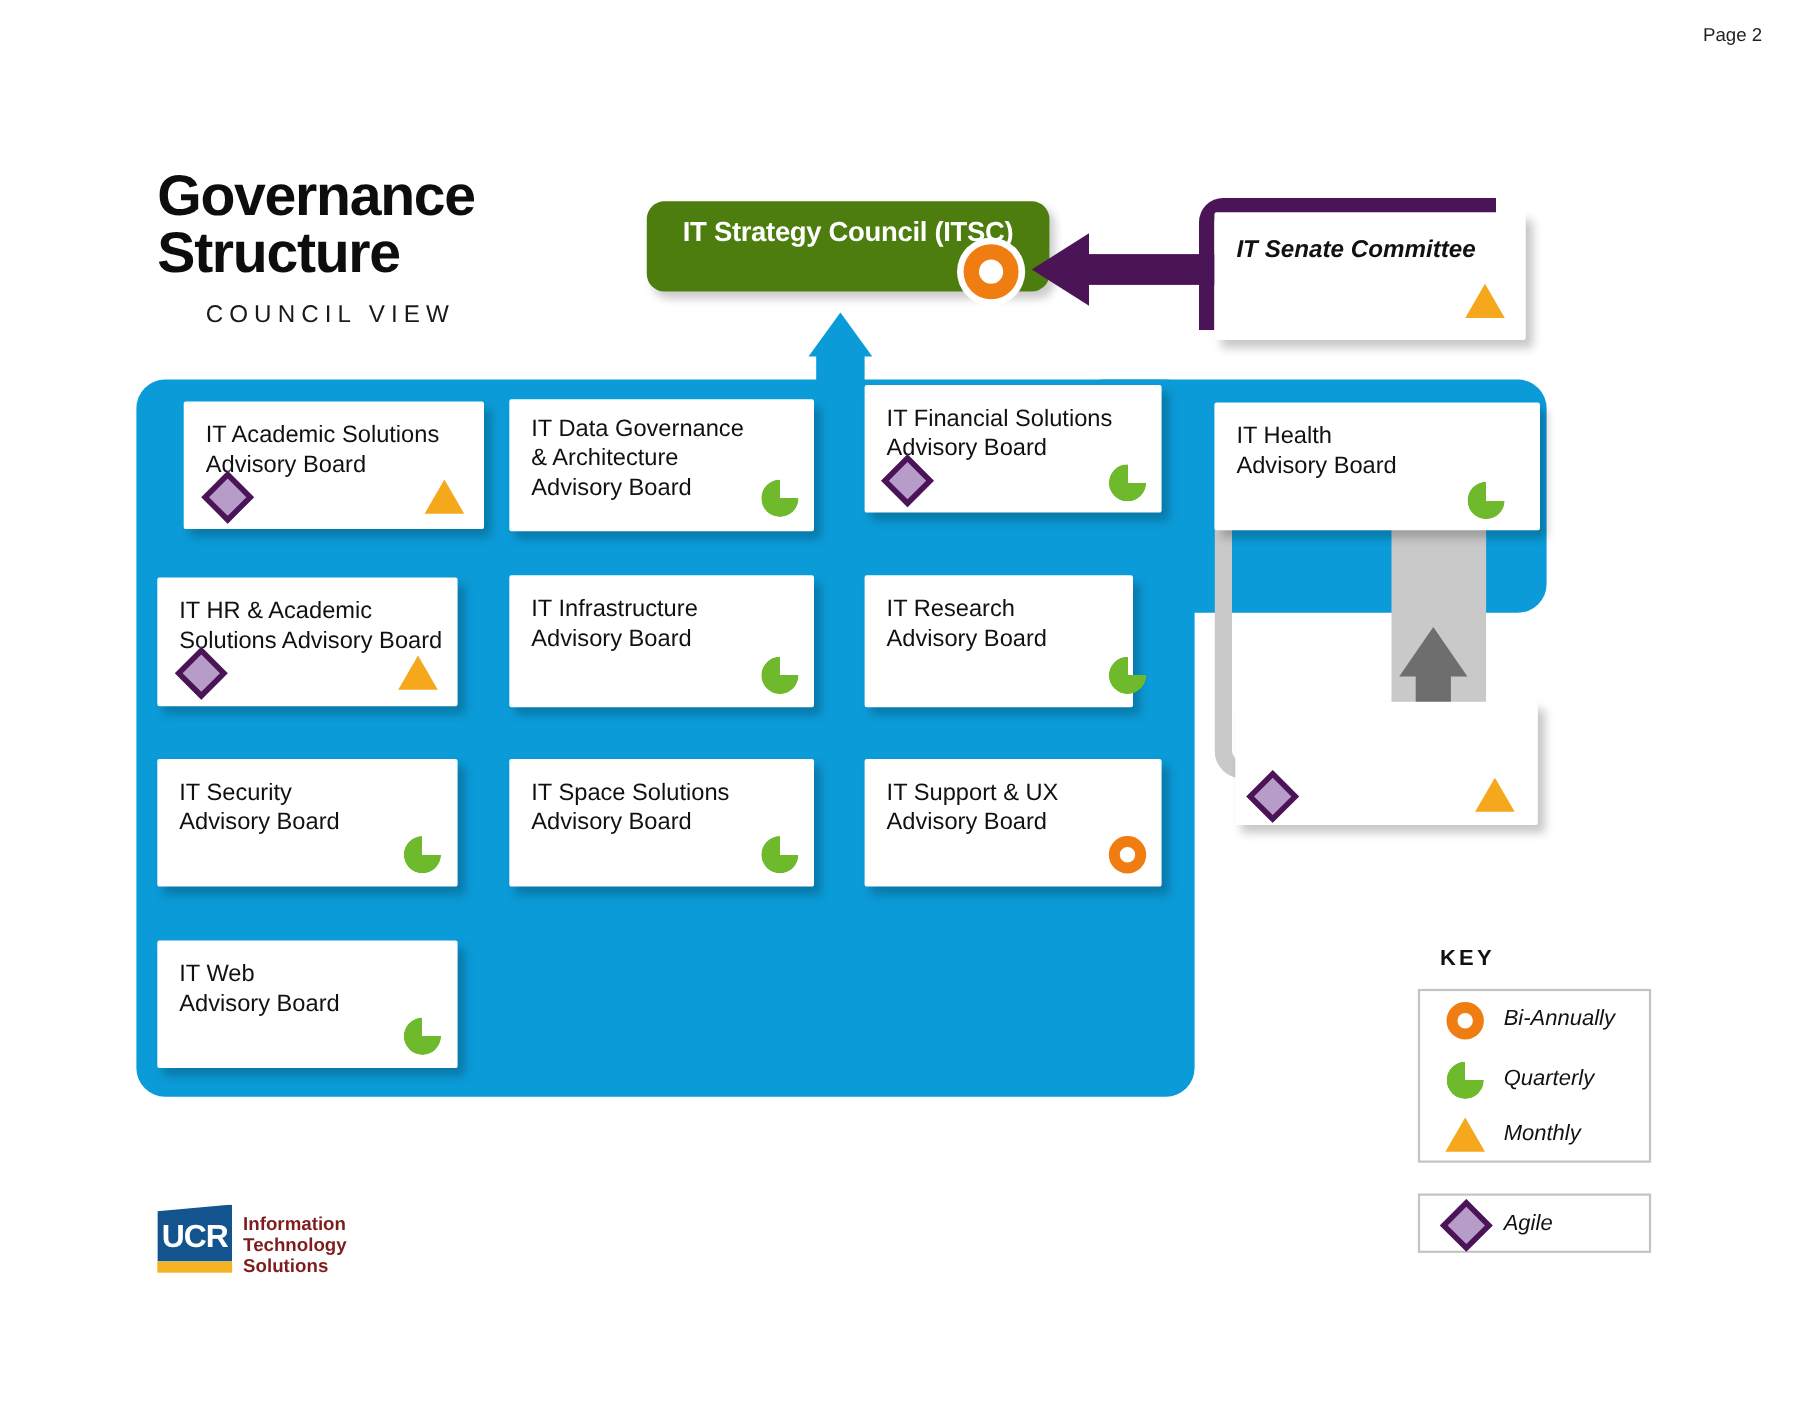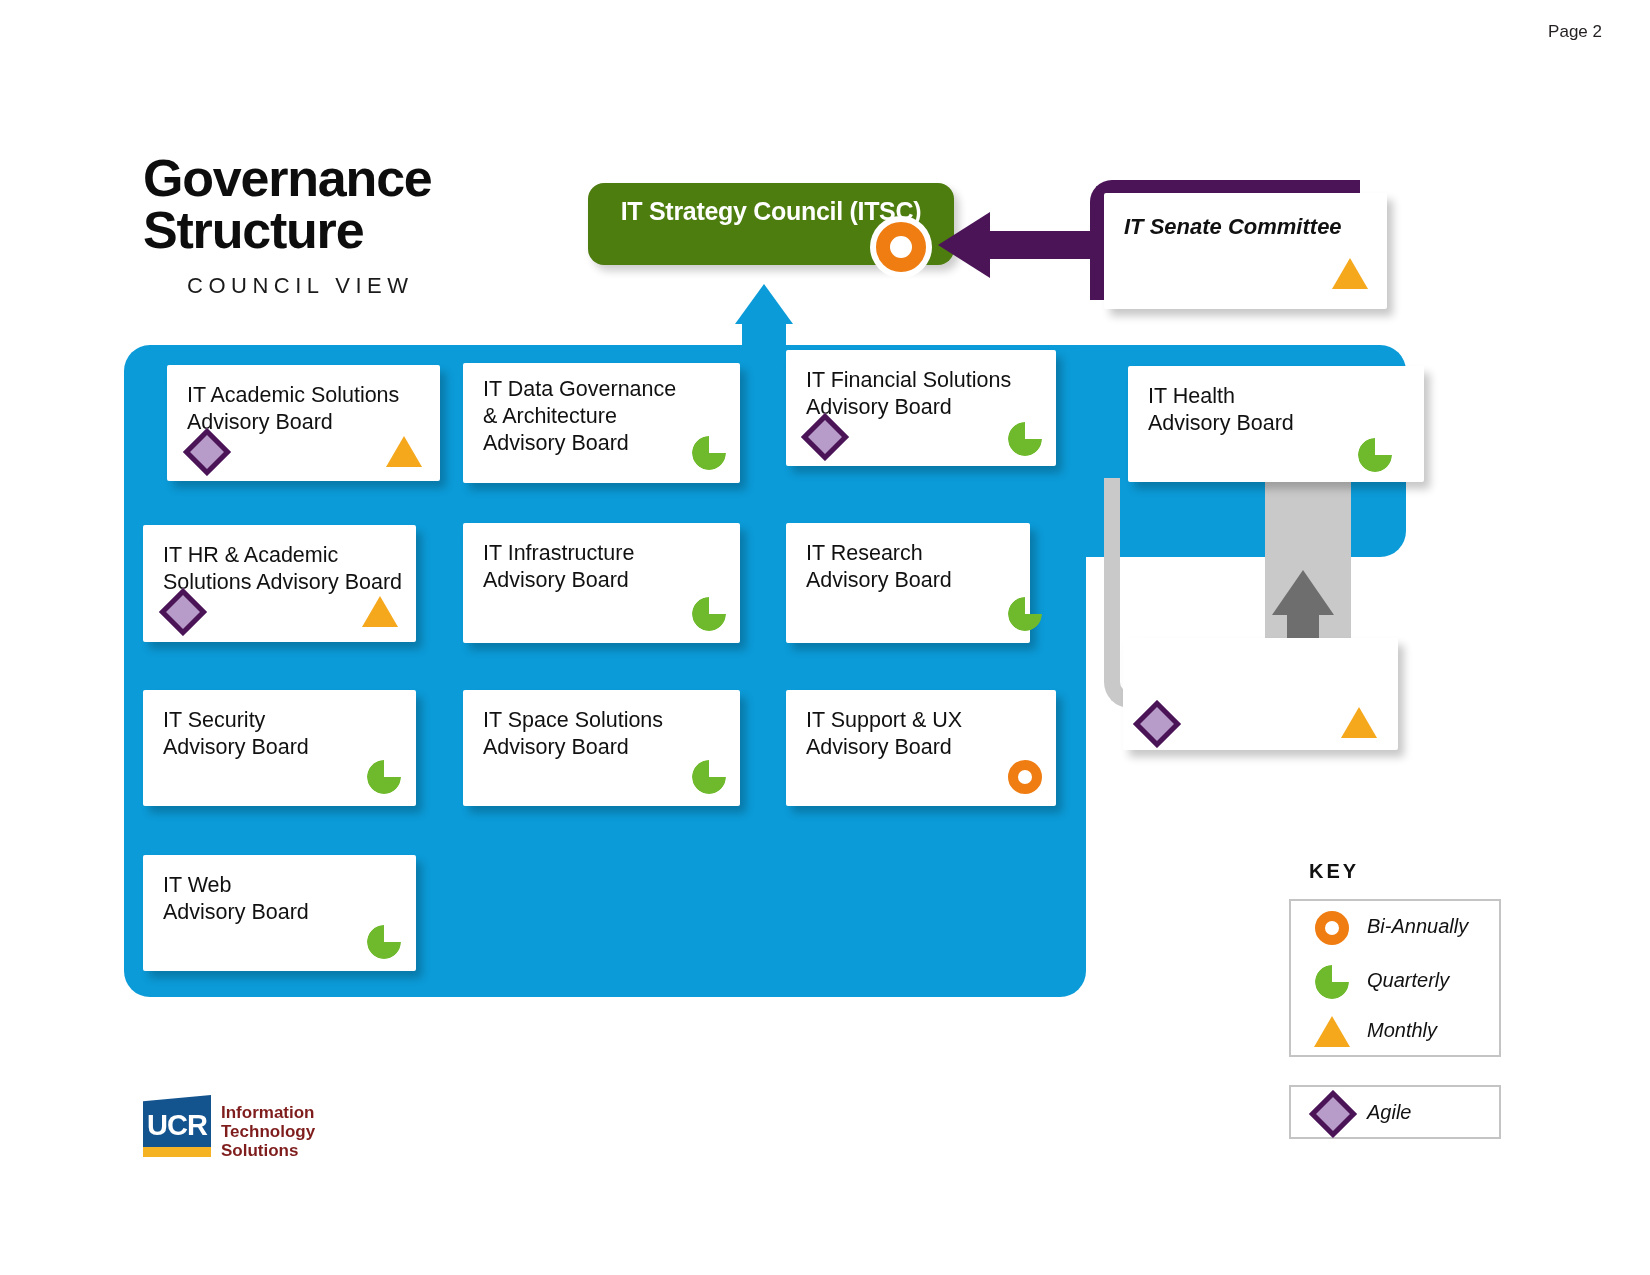--- a/index.html
+++ b/index.html
@@ -334,21 +334,21 @@
   <div class="icon ic-quarterly" style="left:229px; top:73px;"></div>
 </div>
 
 <div class="card" style="left:786px; top:350px; width:270px; height:116px;">
   <div class="card-title">IT Financial Solutions
 Advisory Board</div>
   <div class="icon ic-agile" style="left:22px; top:70px;"></div>
   <div class="icon ic-quarterly" style="left:222px; top:72px;"></div>
 </div>
 
-<div class="card" style="left:1128px; top:366px; width:296px; height:116px;">
+<div class="card" style="left:1104px; top:366px; width:296px; height:116px;">
   <div class="card-title">IT Health
 Advisory Board</div>
   <div class="icon ic-quarterly" style="left:230px; top:72px;"></div>
 </div>
 
 <div class="card" style="left:143px; top:525px; width:273px; height:117px;">
   <div class="card-title">IT HR &amp; Academic
 Solutions Advisory Board</div>
   <div class="icon ic-agile" style="left:23px; top:70px;"></div>
   <div class="icon ic-monthly" style="left:219px; top:71px;"></div>

